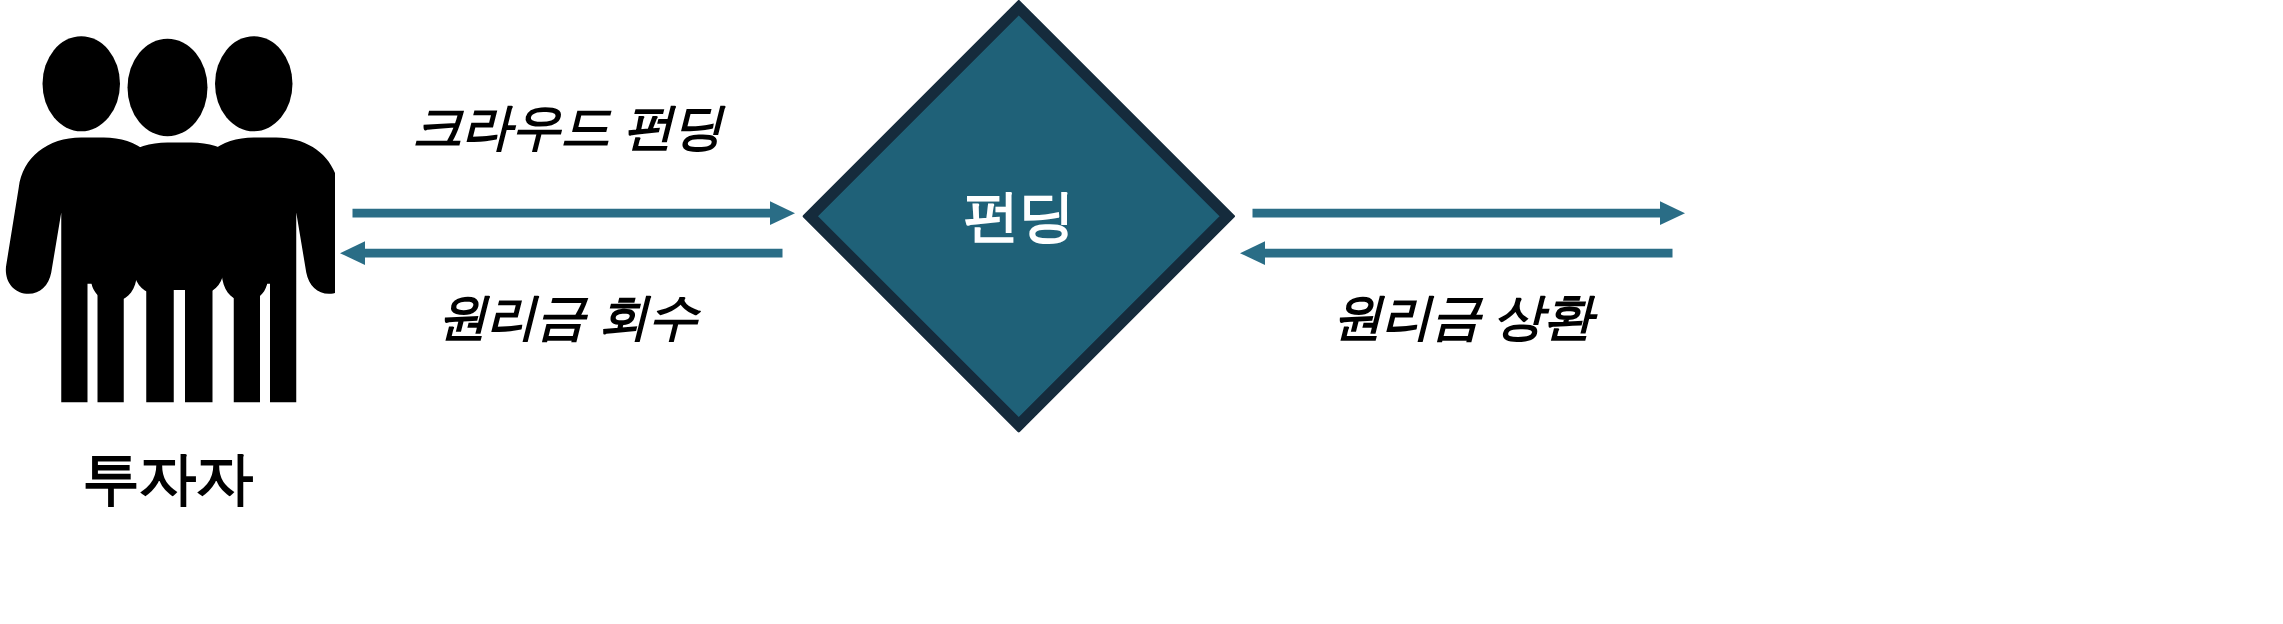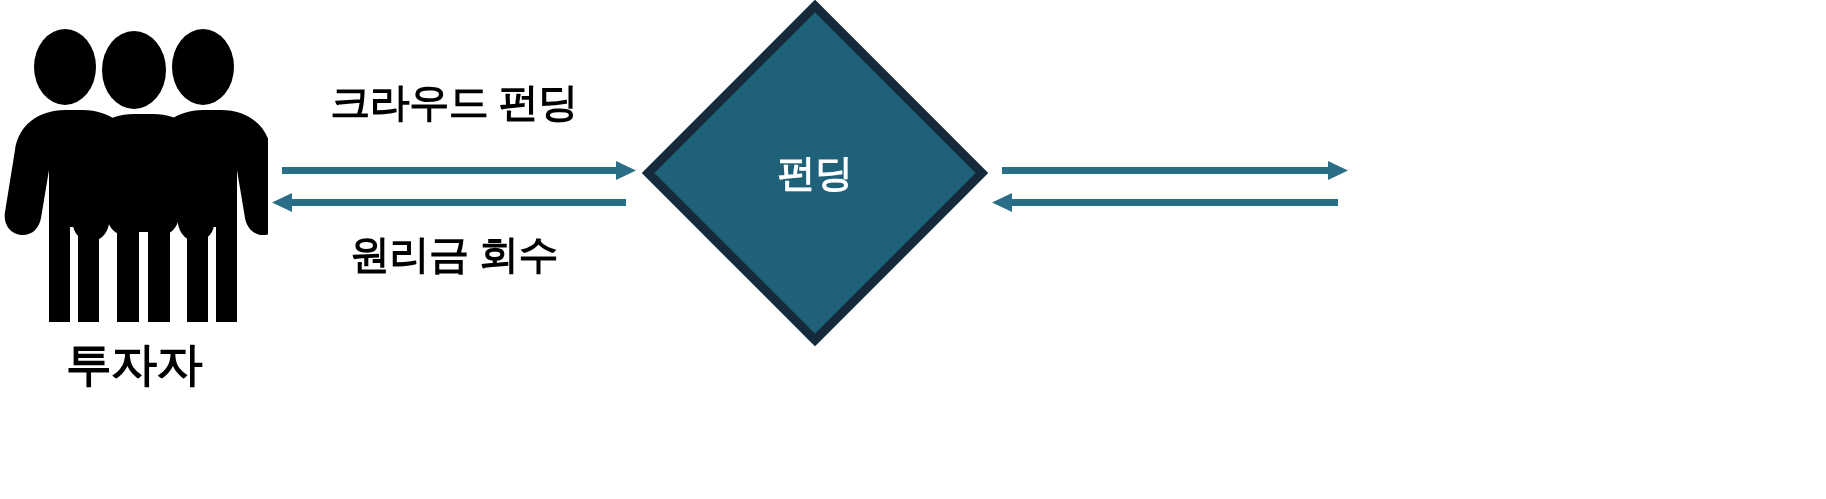--- a/index.html
+++ b/index.html
@@ -37,21 +37,21 @@
     white-space: nowrap;
   }
 
   #actor-investors {
     left: 0px;
     top: 22px;
     width: 268px;
   }
   #actor-investors .actor-label {
     font-size: 46px;
-    margin-top: 19px;
+    margin-top: 37px;
   }
 
   #actor-merchant {
     left: 1558px;
     top: 46px;
     width: 268px;
   }
   #actor-merchant .actor-label {
     font-size: 46px;
     margin-top: 24px;
@@ -74,21 +74,21 @@
     left: 0;
     top: 0;
     width: 100%;
     height: 100%;
     display: flex;
     flex-direction: column;
     align-items: center;
     justify-content: center;
     color: #ffffff;
     font-weight: bold;
-    font-size: 38px;
+    font-size: 45px;
     line-height: 1.18;
     letter-spacing: -0.5px;
     text-align: center;
     pointer-events: none;
   }
 
   
   .flow-group {
     position: absolute;
     top: 82px;
@@ -100,20 +100,21 @@
   .flow-label {
     position: absolute;
     width: 100%;
     text-align: center;
     font-weight: bold;
     font-size: 40px;
     color: #000000;
     letter-spacing: -0.5px;
     line-height: 1;
     white-space: nowrap;
+    font-style: italic;
   }
   .flow-label.top    { top: 0px; }
   .flow-label.bottom { bottom: 18px; }
 
   .flow-arrows {
     position: absolute;
     left: 0;
     top: 74px;
     width: 100%;
     height: 62px;
@@ -233,16 +234,17 @@
         <rect x="10" y="11" width="326" height="7" fill="#2A6D86"></rect>
         <polygon points="336,5 356,14.5 336,24" fill="#2A6D86"></polygon>
       </g>
 
       <g>
         <rect x="20" y="43" width="326" height="7" fill="#2A6D86"></rect>
         <polygon points="20,37 0,46.5 20,56" fill="#2A6D86"></polygon>
       </g>
     </svg>
 
+    <div class="flow-label bottom">원리금 상환</div>
   </div>
 
 
 </div>
 
 </body></html>

